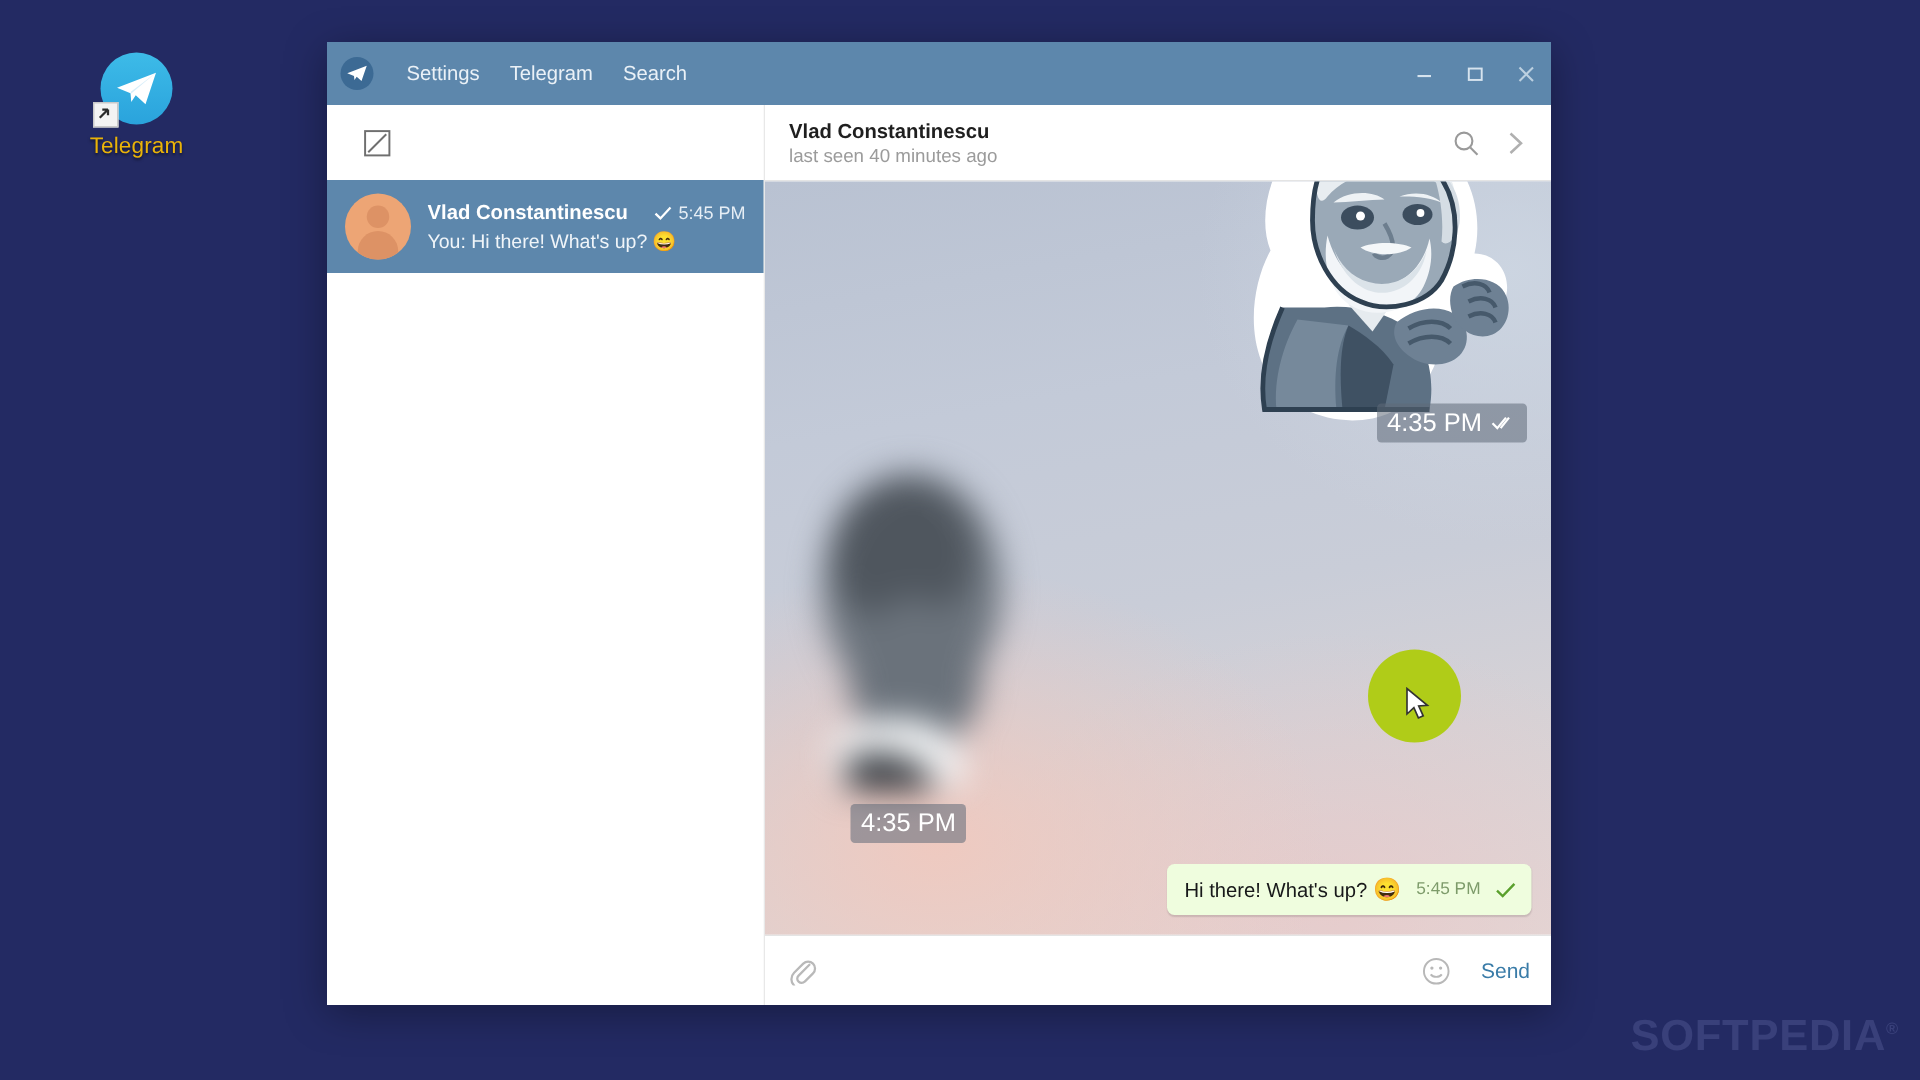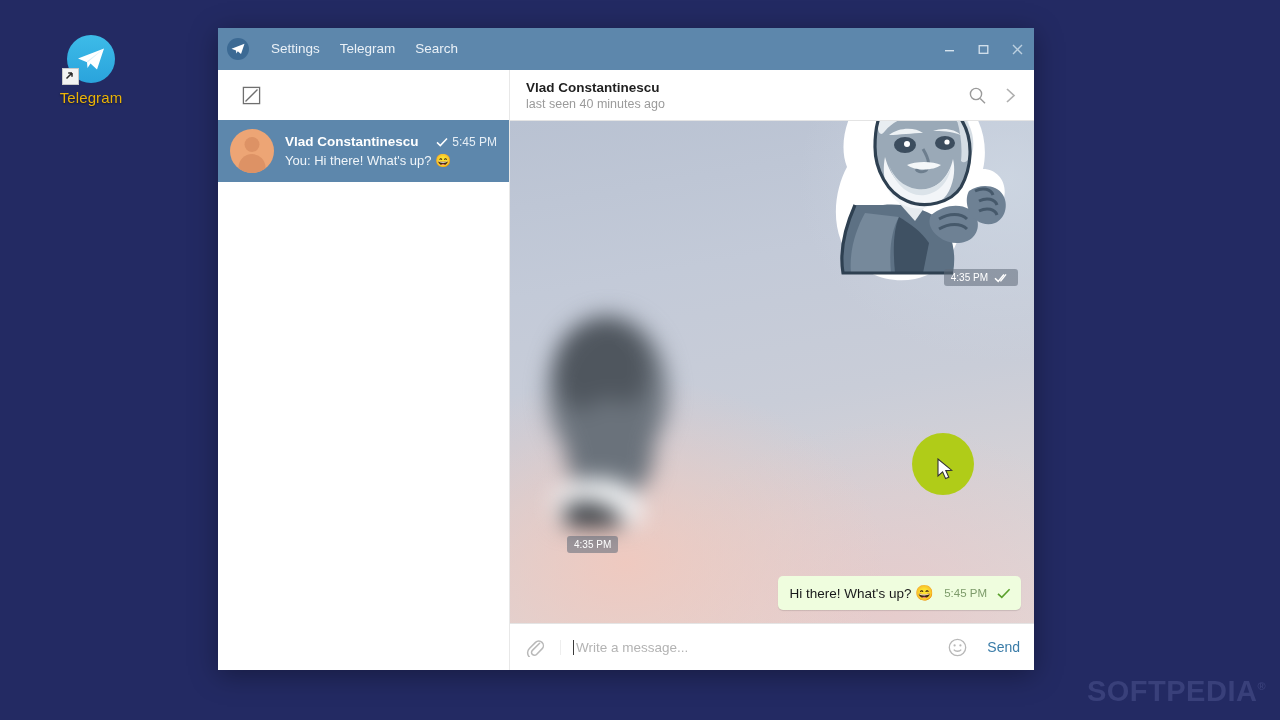--- a/index.html
+++ b/index.html
@@ -246,21 +246,21 @@
     position:absolute; left: 20px; top: 180px;
     width: 160px; height: 250px;
     filter: blur(11px);
   }
   #sticker-recv svg { width:100%; height:100%; display:block; }
 
   .time-chip {
     position:absolute;
     background: rgba(95,105,120,.55);
     color:#fff;
-    font-size: 10px;
+    font-size: 17px;
     padding: 3px 7px;
     border-radius: 3px;
     display:flex; align-items:center; gap:6px;
     white-space:nowrap;
   }
   #chip-sent  { right: 16px; top: 148px; }
   #chip-recv  { left: 57px; top: 415px; }
 
   
   #click-halo {
@@ -501,24 +501,20 @@
             </svg>
           </div>
         </div>
 
         <div id="composer">
           <div class="attach">
             <svg width="20" height="20" viewBox="0 0 20 20">
               <path d="M14.6 6.2 L7.4 13.4 C6.2 14.6 6.2 16.4 7.4 17.4 C8.6 18.6 10.4 18.6 11.5 17.4 L17 11.9 C18.8 10.1 18.8 7.2 17 5.4 C15.2 3.6 12.3 3.6 10.5 5.4 L4.4 11.5 C2 13.9 2 17.7 4.4 20" fill="none" stroke="#b9b9b9" stroke-width="1.5" stroke-linecap="round"></path>
             </svg>
           </div>
-          <div class="input-wrap">
-            <div class="caret"></div>
-            <span class="msg-ph">Write a message...</span>
-          </div>
           <div class="emoji-btn">
             <svg width="19" height="19" viewBox="0 0 19 19">
               <circle cx="9.5" cy="9.5" r="8.2" fill="none" stroke="#b8b8b8" stroke-width="1.3"></circle>
               <circle cx="6.6" cy="7.4" r="1.1" fill="#b8b8b8"></circle>
               <circle cx="12.4" cy="7.4" r="1.1" fill="#b8b8b8"></circle>
               <path d="M5.8 11.6 C7.4 13.8 11.6 13.8 13.2 11.6" fill="none" stroke="#b8b8b8" stroke-width="1.3"></path>
             </svg>
           </div>
           <div class="send-btn">Send</div>
         </div>

